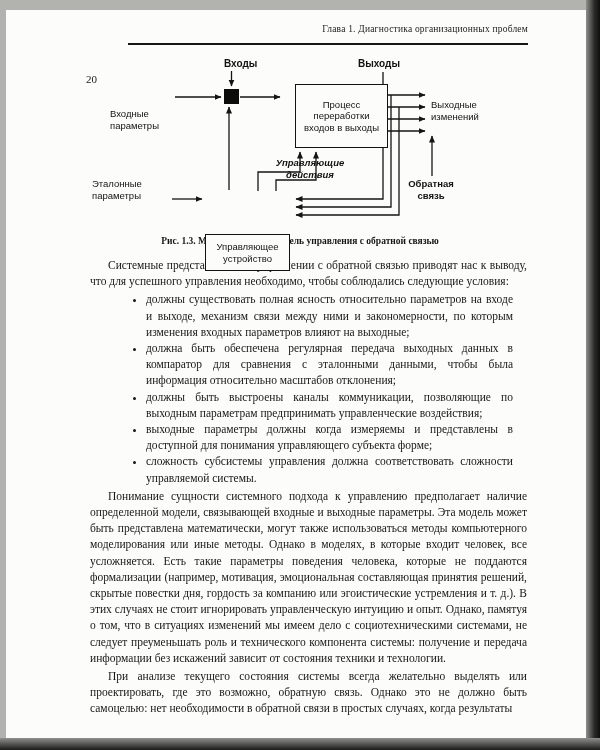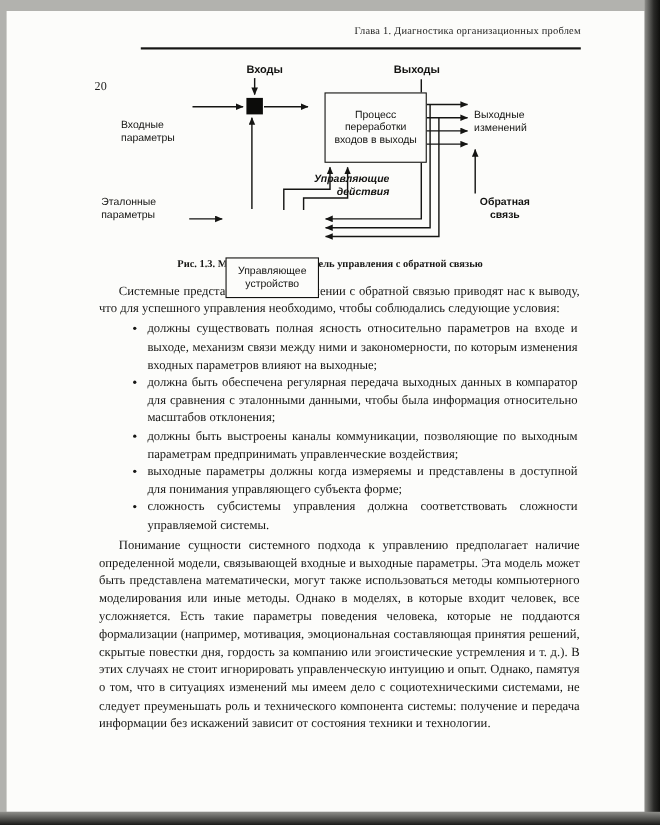--- a/index.html
+++ b/index.html
@@ -35,37 +35,37 @@
     border:1.6px solid #121210;background:#fcfcfa;
     display:flex;align-items:center;justify-content:center;text-align:center;
     padding:2px;box-sizing:border-box;z-index:3;
   }
   .comparator{left:224px;top:89px;width:15px;height:15px;background:#0c0c0a;z-index:3;}
   .label-inputs{left:224px;top:58px;}
   .label-outputs{left:358px;top:58px;}
   .label-inparams{left:110px;top:96px;width:64px;margin-top:12px;}
   .label-outparams{left:431px;top:99px;width:66px;}
   .label-refparams{left:92px;top:178px;width:66px;}
-  .label-ctrlactions{left:266px;top:157px;width:88px;text-align:right;font-weight:bold;font-style:italic;z-index:4;}
-  .label-feedback{left:403px;top:178px;width:56px;text-align:center;font-weight:bold;z-index:4;margin-left:28px;}
+  .label-ctrlactions{left:266px;top:157px;width:88px;text-align:center;font-weight:bold;font-style:italic;z-index:4;}
+  .label-feedback{left:403px;top:178px;width:56px;text-align:center;font-weight:bold;z-index:4;}
   .box-process{left:283px;top:84px;width:93px;height:64px;margin-left:12px;}
   .box-control{left:205px;top:191px;width:85px;height:37px;margin-top:43px;}
   .fig-svg{left:0;top:0;width:600px;height:250px;z-index:2;}
   .caption{
     left:60px;top:236px;width:480px;text-align:center;
     font-family:Liberation Serif, serif;font-size:9.5px;font-weight:bold;color:#161614;
   }
 
   
   .body-text{
     left:88px;top:255px;width:441px;
     font-size:11.5px;line-height:16.2px;text-align:justify;color:#171715;
   }
   .body-text p{margin:2px;text-indent:18px;}
-  .body-text ul{margin:1px 4px;padding-left:42px;list-style:disc;}
+  .body-text ul{margin:1px 16px;padding-left:42px;list-style:disc;}
   .body-text li{margin:0;padding:0;}
 </style>
 </head>
 <body>
 
 <div class="scan">
   <div class="page"></div>
   <div class="edge-right"></div>
   <div class="edge-bottom"></div>
 
@@ -119,14 +119,15 @@
   <div class="abs body-text">
     <p>Системные представления об управлении с обратной связью приводят нас к выводу, что для успешного управления необходимо, чтобы соблюдались следующие условия:</p>
     <ul>
       <li>должны существовать полная ясность относительно параметров на входе и выходе, механизм связи между ними и закономерности, по которым изменения входных параметров влияют на выходные;</li>
       <li>должна быть обеспечена регулярная передача выходных данных в компаратор для сравнения с эталонными данными, чтобы была информация относительно масштабов отклонения;</li>
       <li>должны быть выстроены каналы коммуникации, позволяющие по выходным параметрам предпринимать управленческие воздействия;</li>
       <li>выходные параметры должны когда измеряемы и представлены в доступной для понимания управляющего субъекта форме;</li>
       <li>сложность субсистемы управления должна соответствовать сложности управляемой системы.</li>
     </ul>
     <p>Понимание сущности системного подхода к управлению предполагает наличие определенной модели, связывающей входные и выходные параметры. Эта модель может быть представлена математически, могут также использоваться методы компьютерного моделирования или иные методы. Однако в моделях, в которые входит человек, все усложняется. Есть такие параметры поведения человека, которые не поддаются формализации (например, мотивация, эмоциональная составляющая принятия решений, скрытые повестки дня, гордость за компанию или эгоистические устремления и т. д.). В этих случаях не стоит игнорировать управленческую интуицию и опыт. Однако, памятуя о том, что в ситуациях изменений мы имеем дело с социотехническими системами, не следует преуменьшать роль и технического компонента системы: получение и передача информации без искажений зависит от состояния техники и технологии.</p>
+    <p>При анализе текущего состояния системы всегда желательно выделять или проектировать, где это возможно, обратную связь. Однако это не должно быть самоцелью: нет необходимости в обратной связи в простых случаях, когда результаты</p>
   </div>
 </div>
 
 </body></html>

